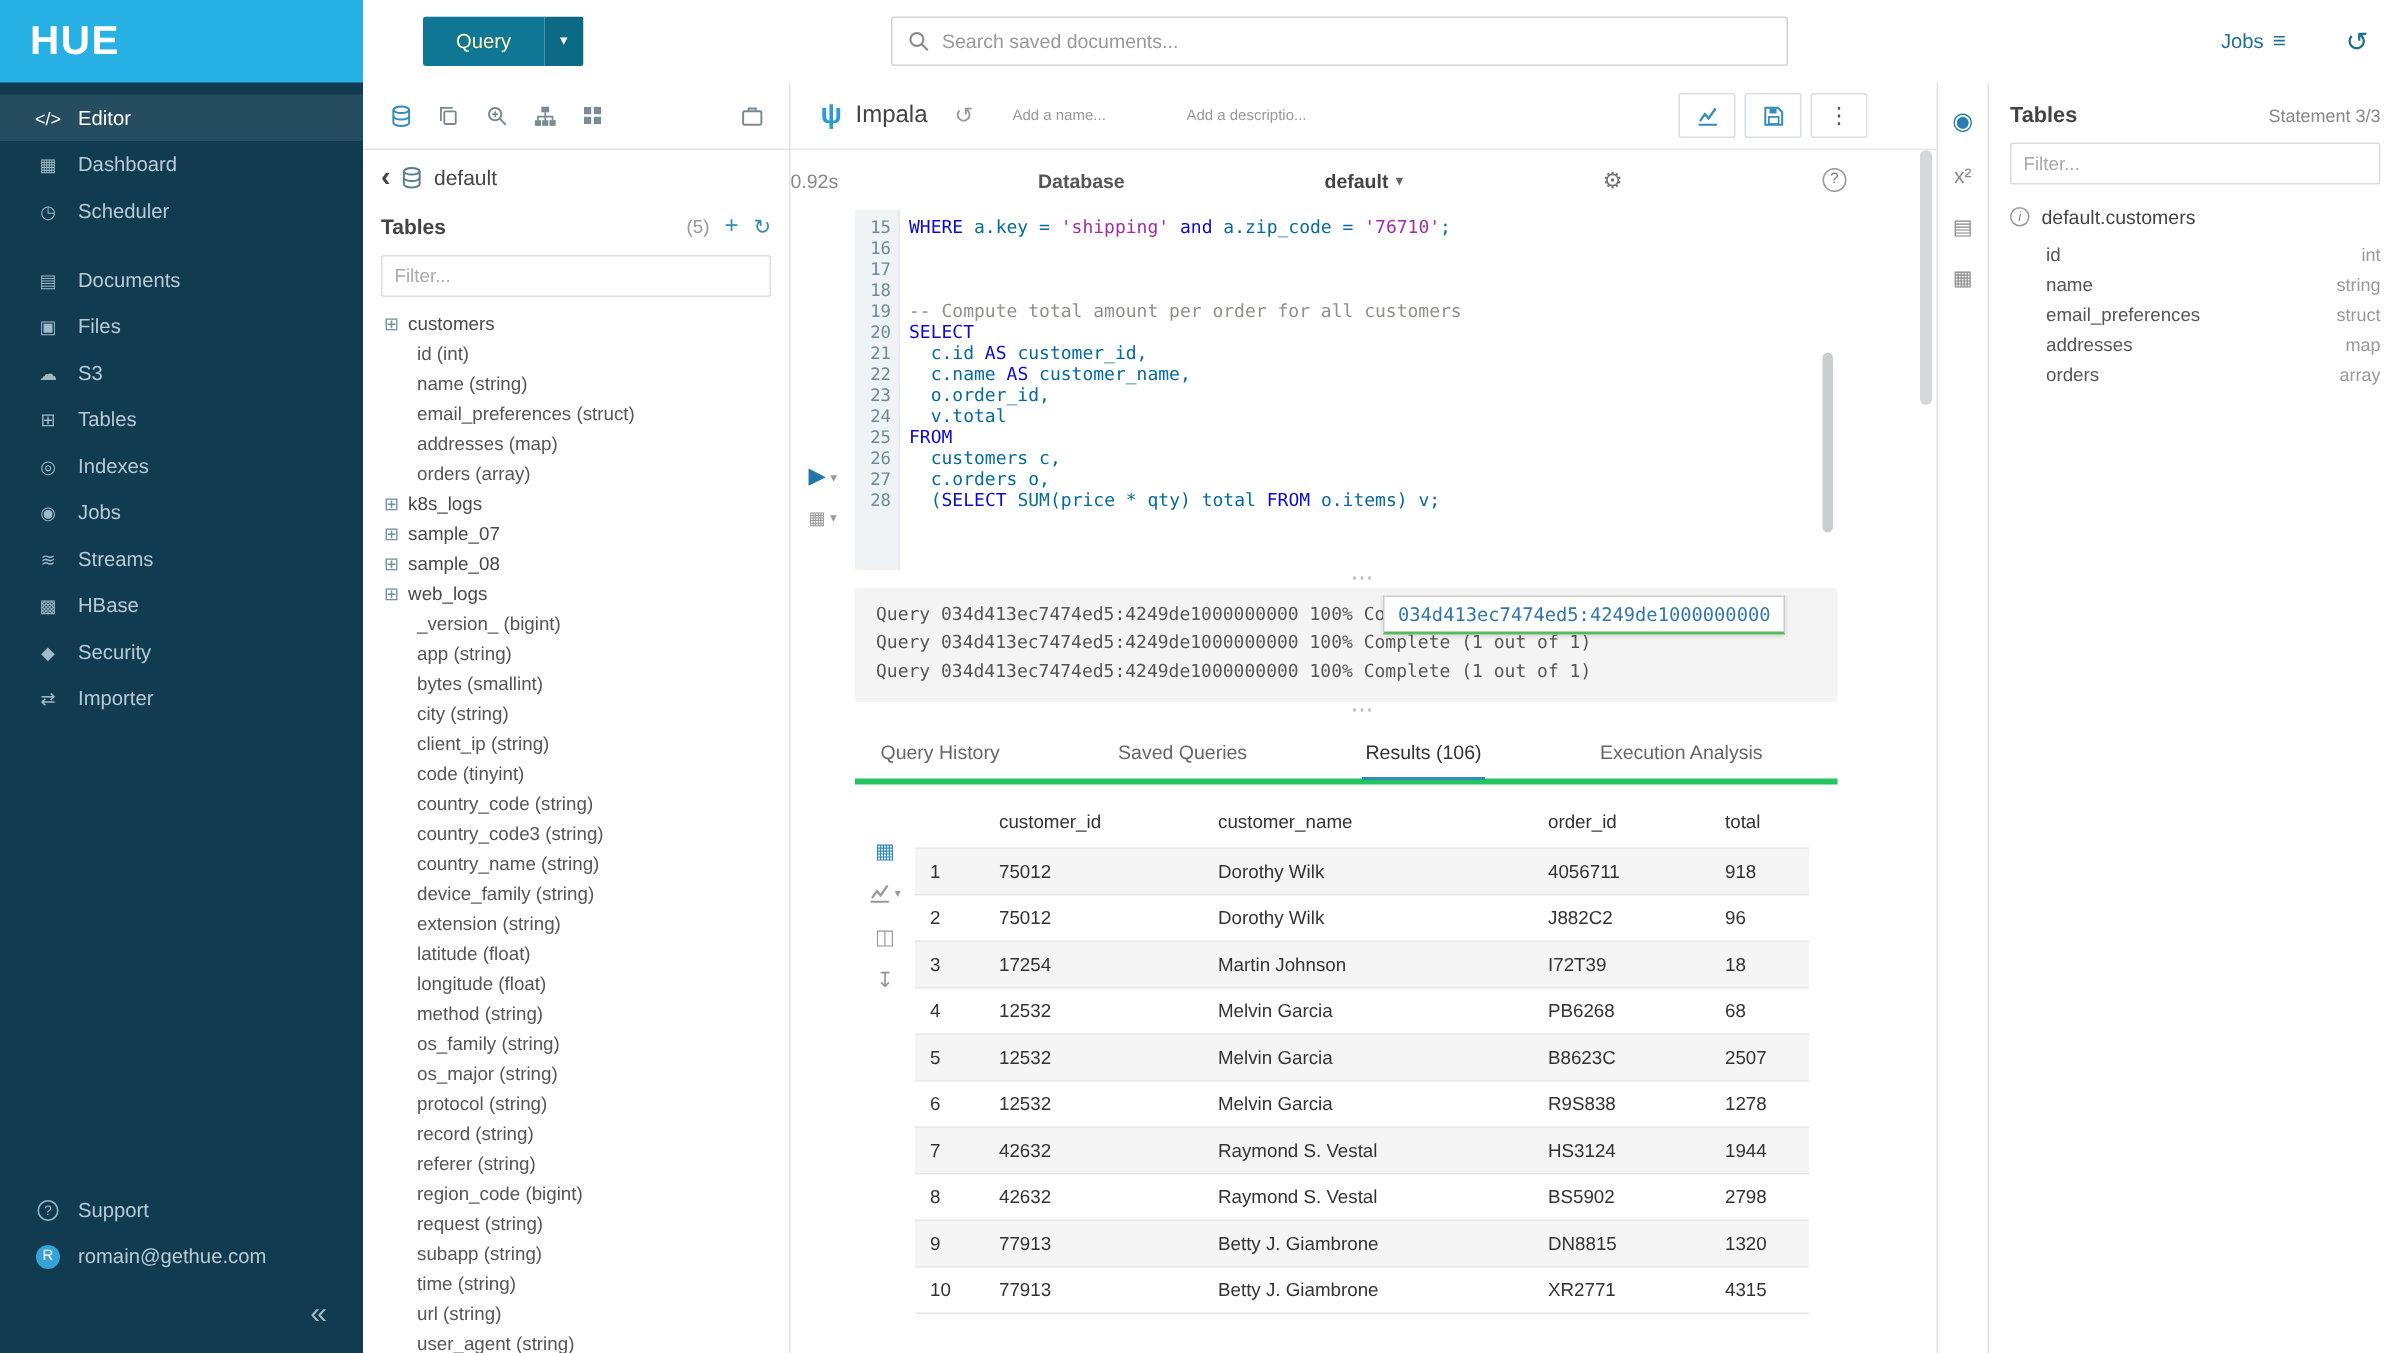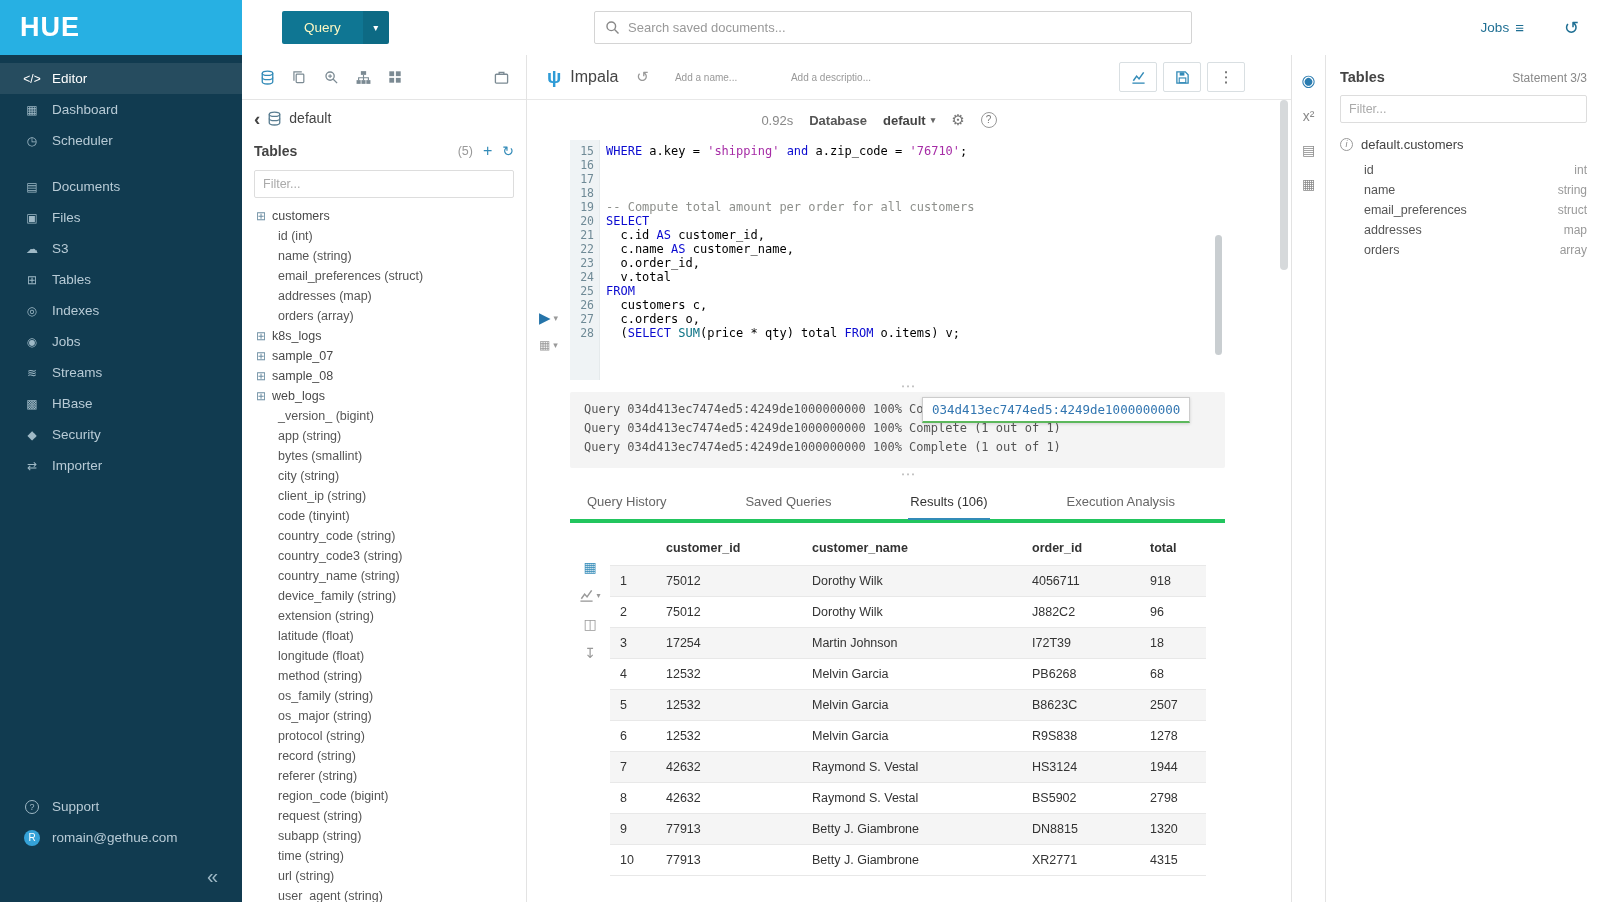--- a/index.html
+++ b/index.html
@@ -74,59 +74,59 @@
   .impala-ic{color:#2e9bd6;font-size:19px;font-weight:bold;margin-right:9px}
   .engine{font-size:16px;color:#444;margin-right:18px}
   .ed-hist{color:#999;font-size:15px;margin-right:26px}
   .ghost{border:none;outline:none;font-size:10px;color:#ec4899;background:transparent}
   .ghost::placeholder{color:#999}
   .name-in{width:100px;margin-right:16px}
   .desc-in{width:130px}
   .spacer{flex:1}
   .hbtn{width:38px;height:30px;border:1px solid #d9dfe2;background:#fff;border-radius:2px;display:inline-flex;align-items:center;justify-content:center;color:#338bb8;margin-left:6px;font-family:inherit}
   .hbtn.more{color:#555;font-size:15px}
-  .ed-sub{height:40px;display:flex;align-items:center;justify-content:center;padding-right:60px;gap:16px;flex-shrink:0}
+  .ed-sub{height:40px;display:flex;align-items:center;justify-content:space-between;padding-right:60px;gap:0;flex-shrink:0}
   .etime{color:#888;font-size:13px}
   .dblabel{color:#555;font-size:13px;font-weight:bold}
   .dbdrop{color:#444;font-size:13px;font-weight:bold;display:inline-flex;gap:5px;align-items:center}
   .caret{font-size:9px;color:#666}
   .gear{color:#777;font-size:15px}
   .qmark{width:16px;height:16px;border:1px solid #999;border-radius:50%;color:#777;font-size:10px;line-height:14px;text-align:center}
 
   .code-wrap{height:240px;display:flex;padding-left:43px;position:relative;flex-shrink:0}
   .gutter{width:30px;background:#eff3f5;border-right:1px solid #e5eaec;padding-top:4px}
   .gl{height:14px;line-height:14px;font-size:11.5px;color:#6f8a96;text-align:right;padding-right:5px;font-family:"DejaVu Sans Mono",monospace}
   .codelines{flex:1;padding:4px 0 0 6px}
   .cl{height:14px;line-height:14px;font-size:12px;white-space:pre;font-family:"DejaVu Sans Mono",monospace;color:#222}
   .tok-kw{color:#0b0bd0}
   .tok-str{color:#a62ca6}
   .tok-cmt{color:#8e908c}
   .tok-fn{color:#0b7285}
-  .tok-p{color:#000000}
+  .tok-p{color:#0369a1}
   .exec{position:absolute;left:12px;top:170px;display:flex;align-items:center;gap:3px}
   .play{color:#2574a9;font-size:15px;line-height:1}
   .pcaret{color:#999;font-size:9px}
   .exec2{position:absolute;left:12px;top:198px;color:#999;display:flex;align-items:center;gap:3px;font-size:12px}
 
   .handle{height:12px;display:flex;align-items:center;justify-content:center;color:#b5b5b5;font-size:15px;line-height:6px;letter-spacing:2px;flex-shrink:0}
   .log{margin:0 66px 0 43px;background:#f4f4f4;padding:8px 14px;height:76px;position:relative;border-radius:2px;flex-shrink:0}
   .log-line{font-family:"DejaVu Sans Mono",monospace;font-size:12px;line-height:19px;color:#555;white-space:nowrap}
   .tooltip{position:absolute;left:352px;top:5px;background:#fff;border:1px solid #ccc;border-bottom:2px solid #5cb85c;color:#3276b1;font-family:"DejaVu Sans Mono",monospace;font-size:12.5px;padding:4px 9px;box-shadow:0 1px 3px rgba(0,0,0,.15);white-space:nowrap}
 
   .tabs{display:flex;margin:4px 66px 0 43px;border-bottom:4px solid #22c55e;justify-content:space-between;padding:0 48px 0 15px;flex-shrink:0}
   .tab{padding:10px 2px 9px;font-size:13px;color:#666}
   .tab.active{color:#333;border-bottom:2px solid #338bb8;margin-bottom:-1px}
 
   .results{display:flex;margin-left:43px;padding-top:8px;flex:1;overflow:hidden}
   .r-strip{width:40px;display:flex;flex-direction:column;align-items:center;gap:13px;padding-top:28px;flex-shrink:0}
   .rst-ic{color:#999;font-size:14px}
   .rst-ic.active{color:#338bb8}
   .mini-caret{font-size:8px;color:#999}
   .r-table{width:596px;border-collapse:collapse;align-self:flex-start}
-  .r-table th{height:34px;text-align:left;font-size:12.5px;color:#333;font-weight:bold;padding:0 10px;border-bottom:1px solid #e8e8e8}
+  .r-table th{height:34px;text-align:left;font-size:12.5px;color:#333;font-weight:normal;padding:0 10px;border-bottom:1px solid #e8e8e8}
   .r-table td{height:31px;font-size:12.5px;color:#333;padding:0 10px;border-bottom:1px solid #e8e8e8}
   .r-table tbody tr:nth-child(odd){background:#f5f5f5}
   .r-table th:nth-child(1){width:46px}
   .r-table th:nth-child(2){width:146px}
   .r-table th:nth-child(3){width:220px}
   .r-table th:nth-child(4){width:118px}
   .r-table th:nth-child(5){width:66px}
   .td-num,.th-num{padding-left:14px}
 
   .sb-thumb{position:absolute;background:#c9ced1;border-radius:4px}

